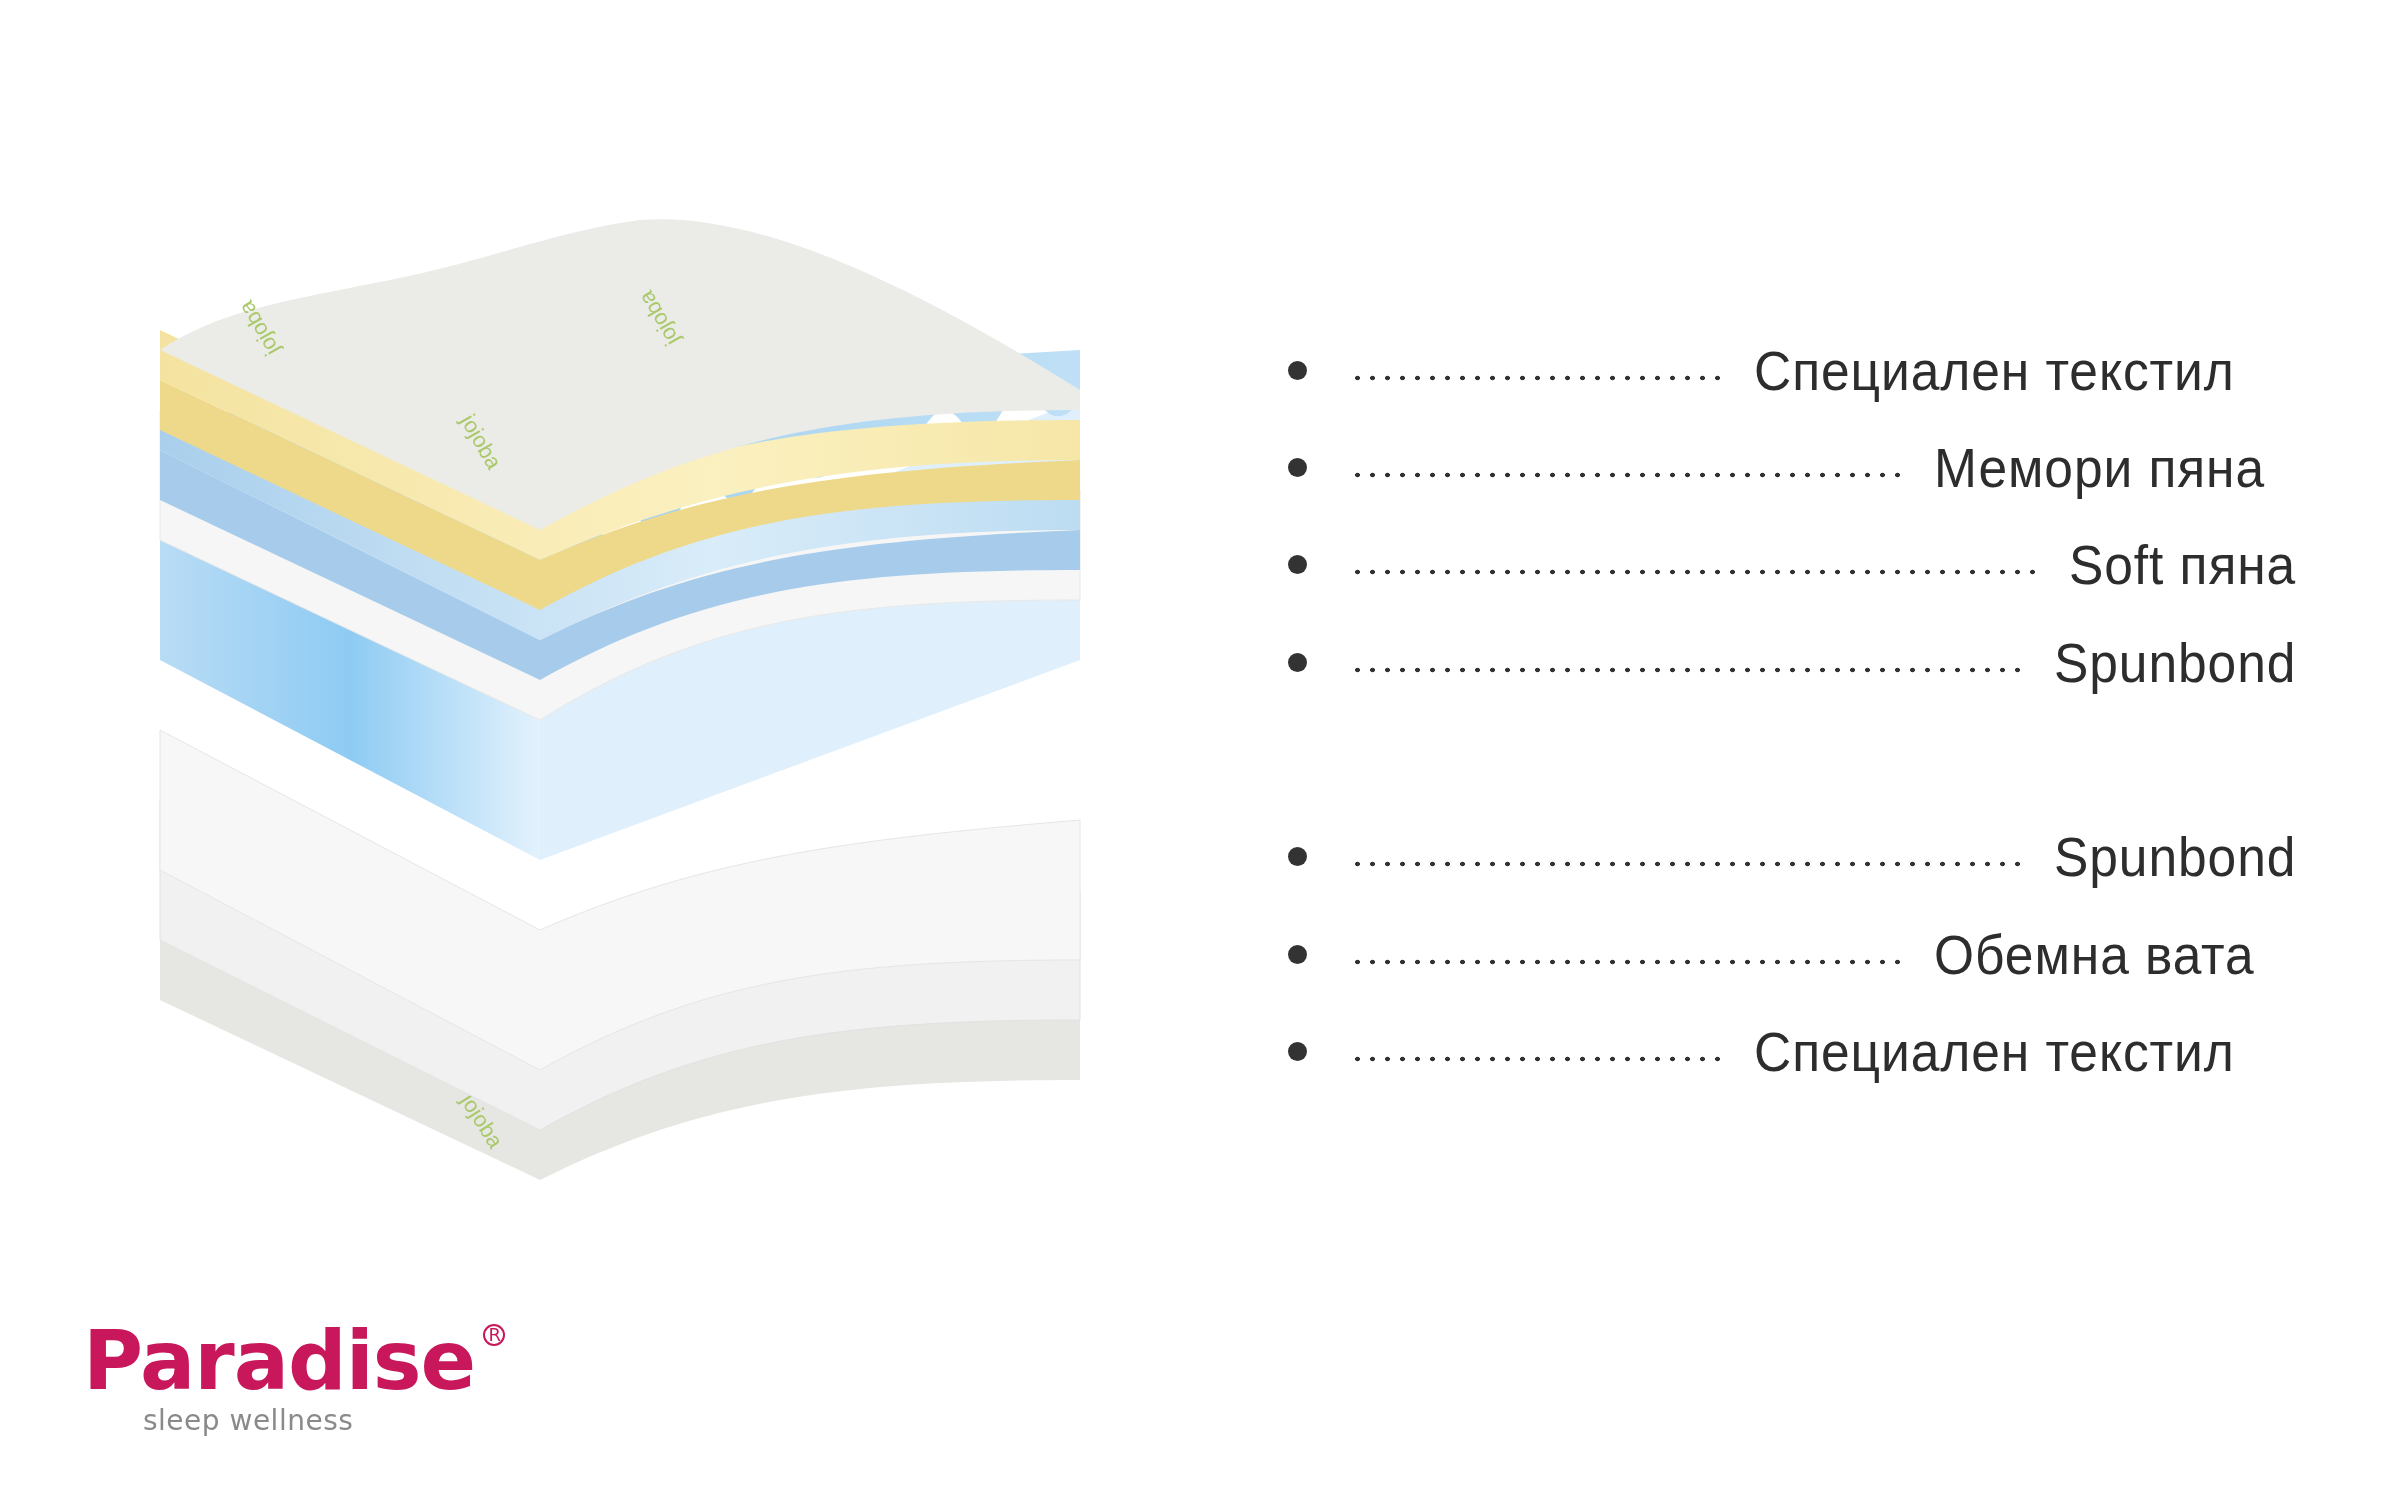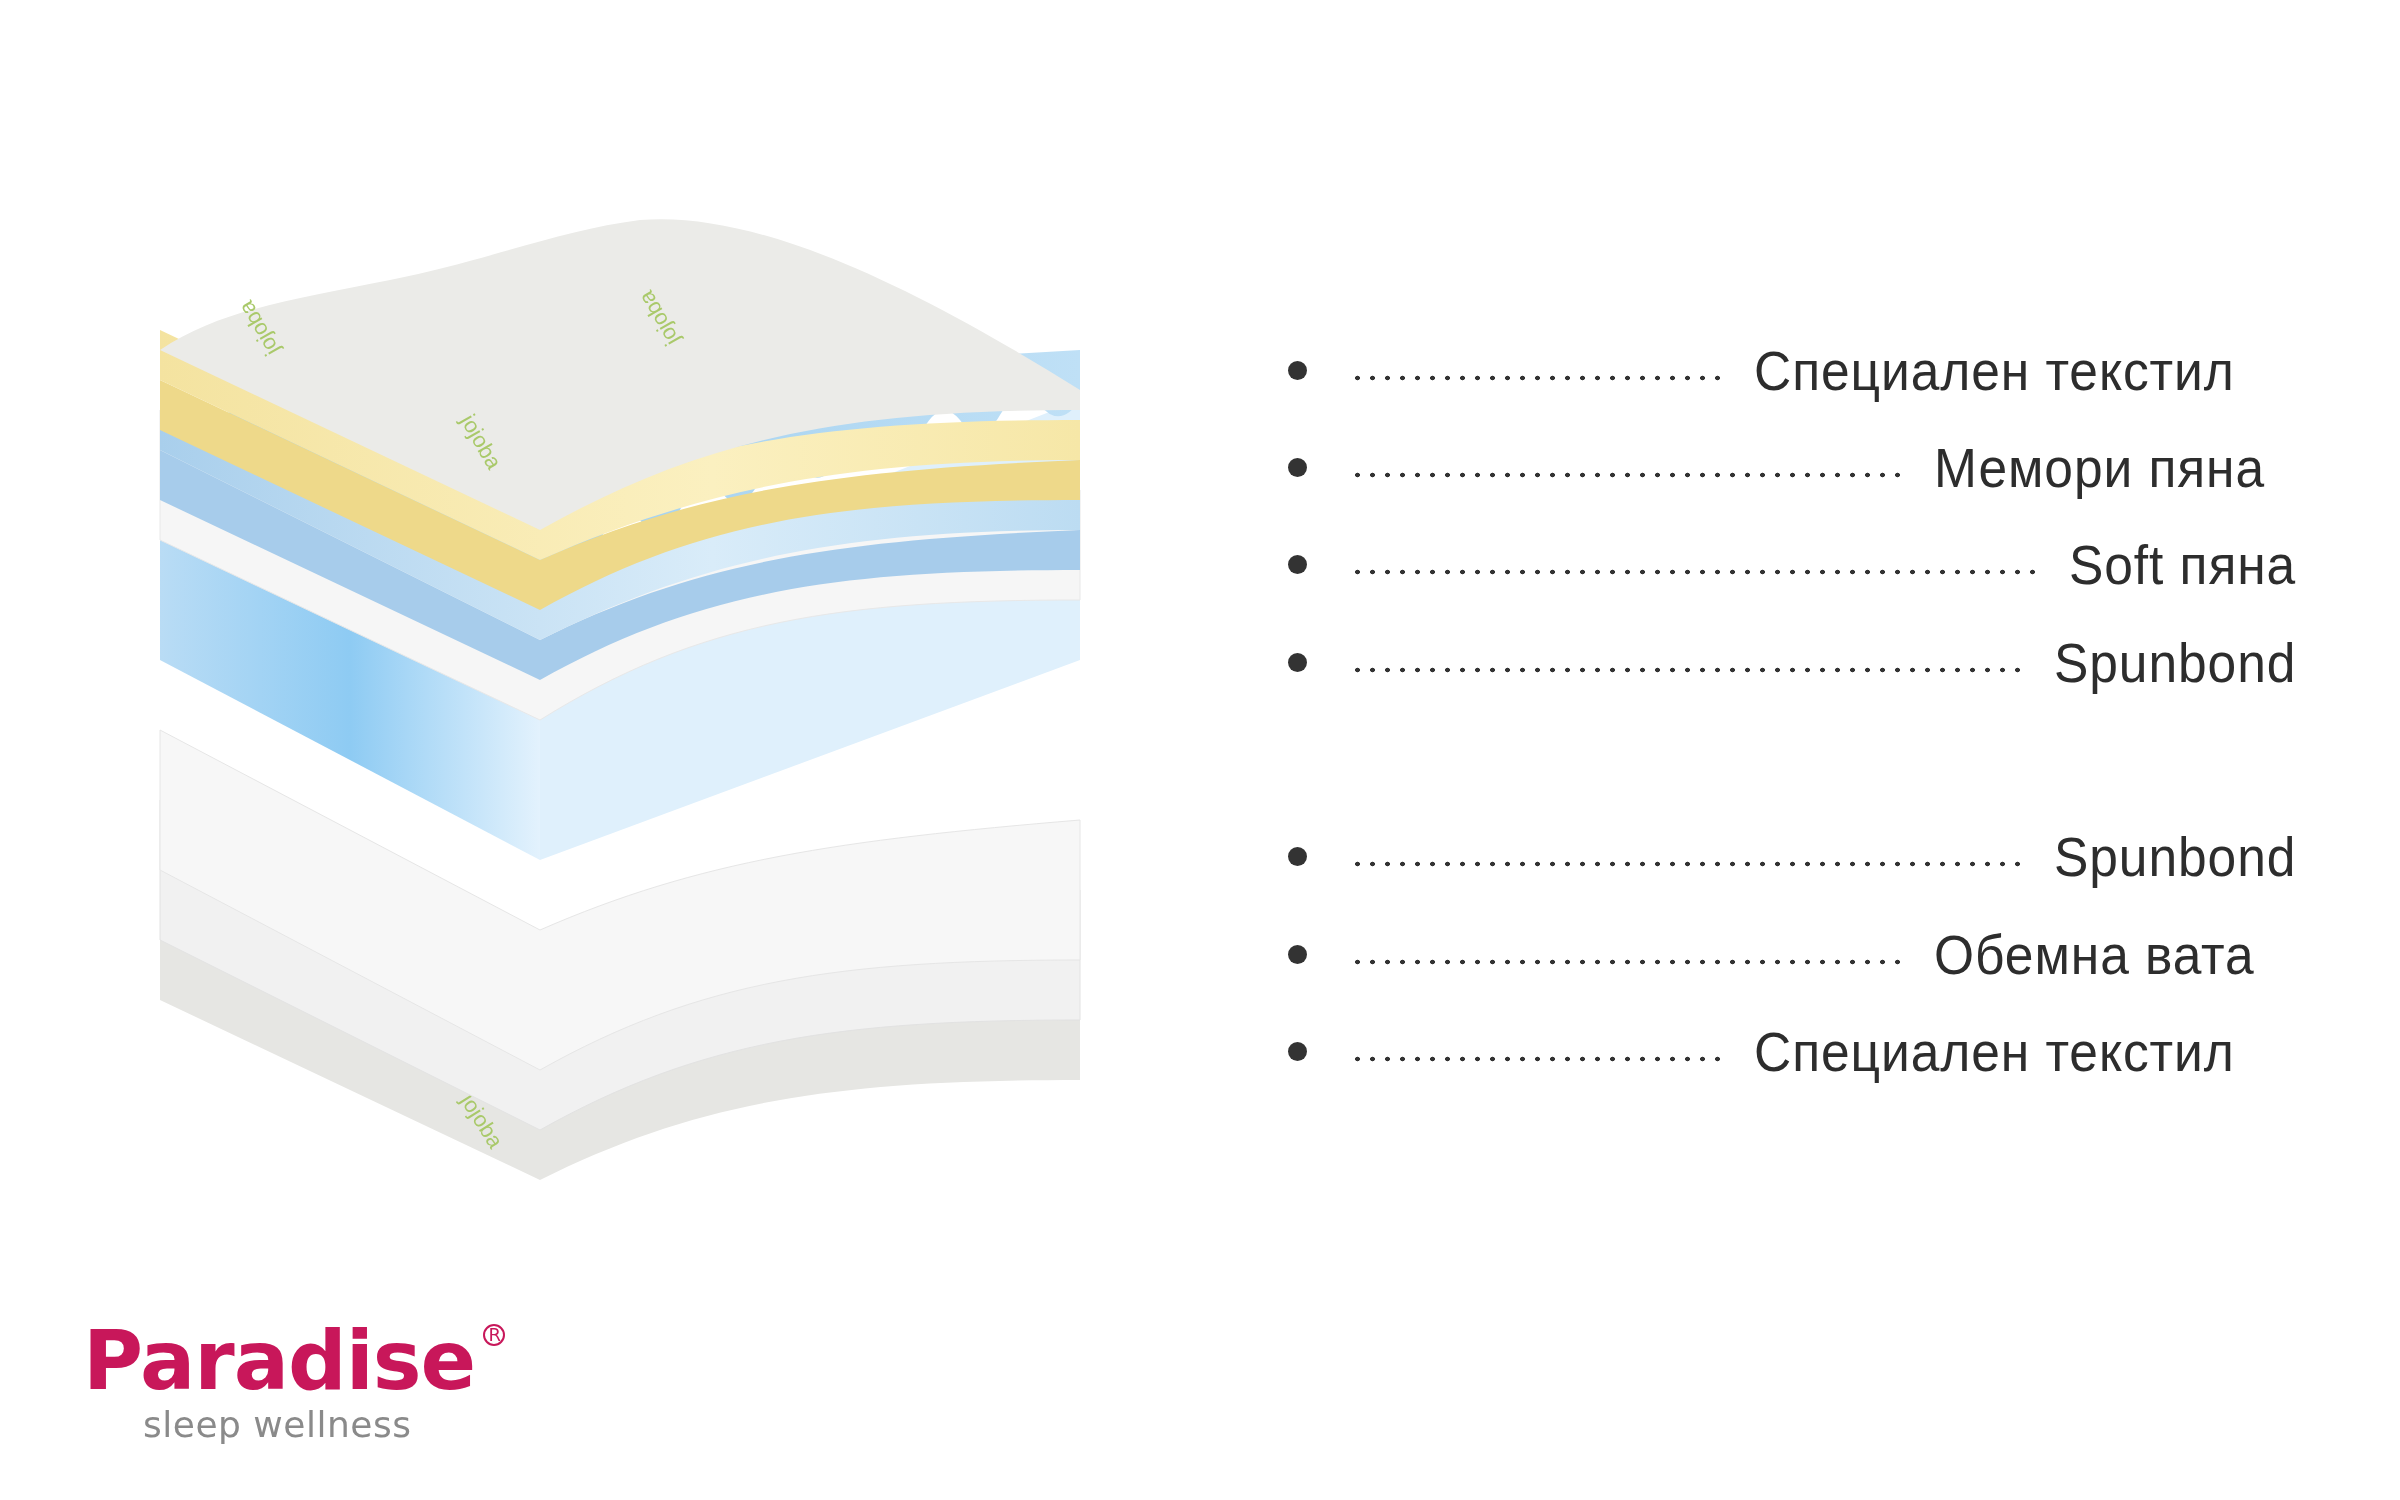--- a/index.html
+++ b/index.html
@@ -17,21 +17,21 @@
           transform:translateY(8px); }
   .label { flex:0 0 auto; font-size:56px; color:#2d2d2d; margin-left:14px; letter-spacing:1px;
            transform:scaleX(0.92); transform-origin:left center; white-space:nowrap; }
 
   .logo { position:absolute; left:83px; top:1320px; }
   .logo-name { font-family:"DejaVu Sans", sans-serif; font-weight:bold; color:#c8175a;
                font-size:82px; letter-spacing:-1px; line-height:1; position:relative; display:inline-block; }
   .logo-reg { position:absolute; right:-30px; top:4px; font-size:18px; font-weight:normal;
               border:2px solid #c8175a; border-radius:50%; width:18px; height:18px; line-height:18px;
               text-align:center; }
-  .logo-tag { font-family:"DejaVu Sans", sans-serif; color:#8a8a8a; font-size:36px; margin-left:60px;
+  .logo-tag { font-family:"DejaVu Sans", sans-serif; color:#8a8a8a; font-size:28px; margin-left:60px;
               margin-top:2px; letter-spacing:0.5px; }
 </style>
 </head>
 <body>
 
 <div class="illustration">
   <svg width="960" height="1000" viewBox="0 0 960 1000" xmlns="http://www.w3.org/2000/svg">
     <defs>
       <linearGradient id="gBlue" x1="0" y1="0" x2="1" y2="0">
         <stop offset="0" stop-color="#b9dcf5"></stop>

